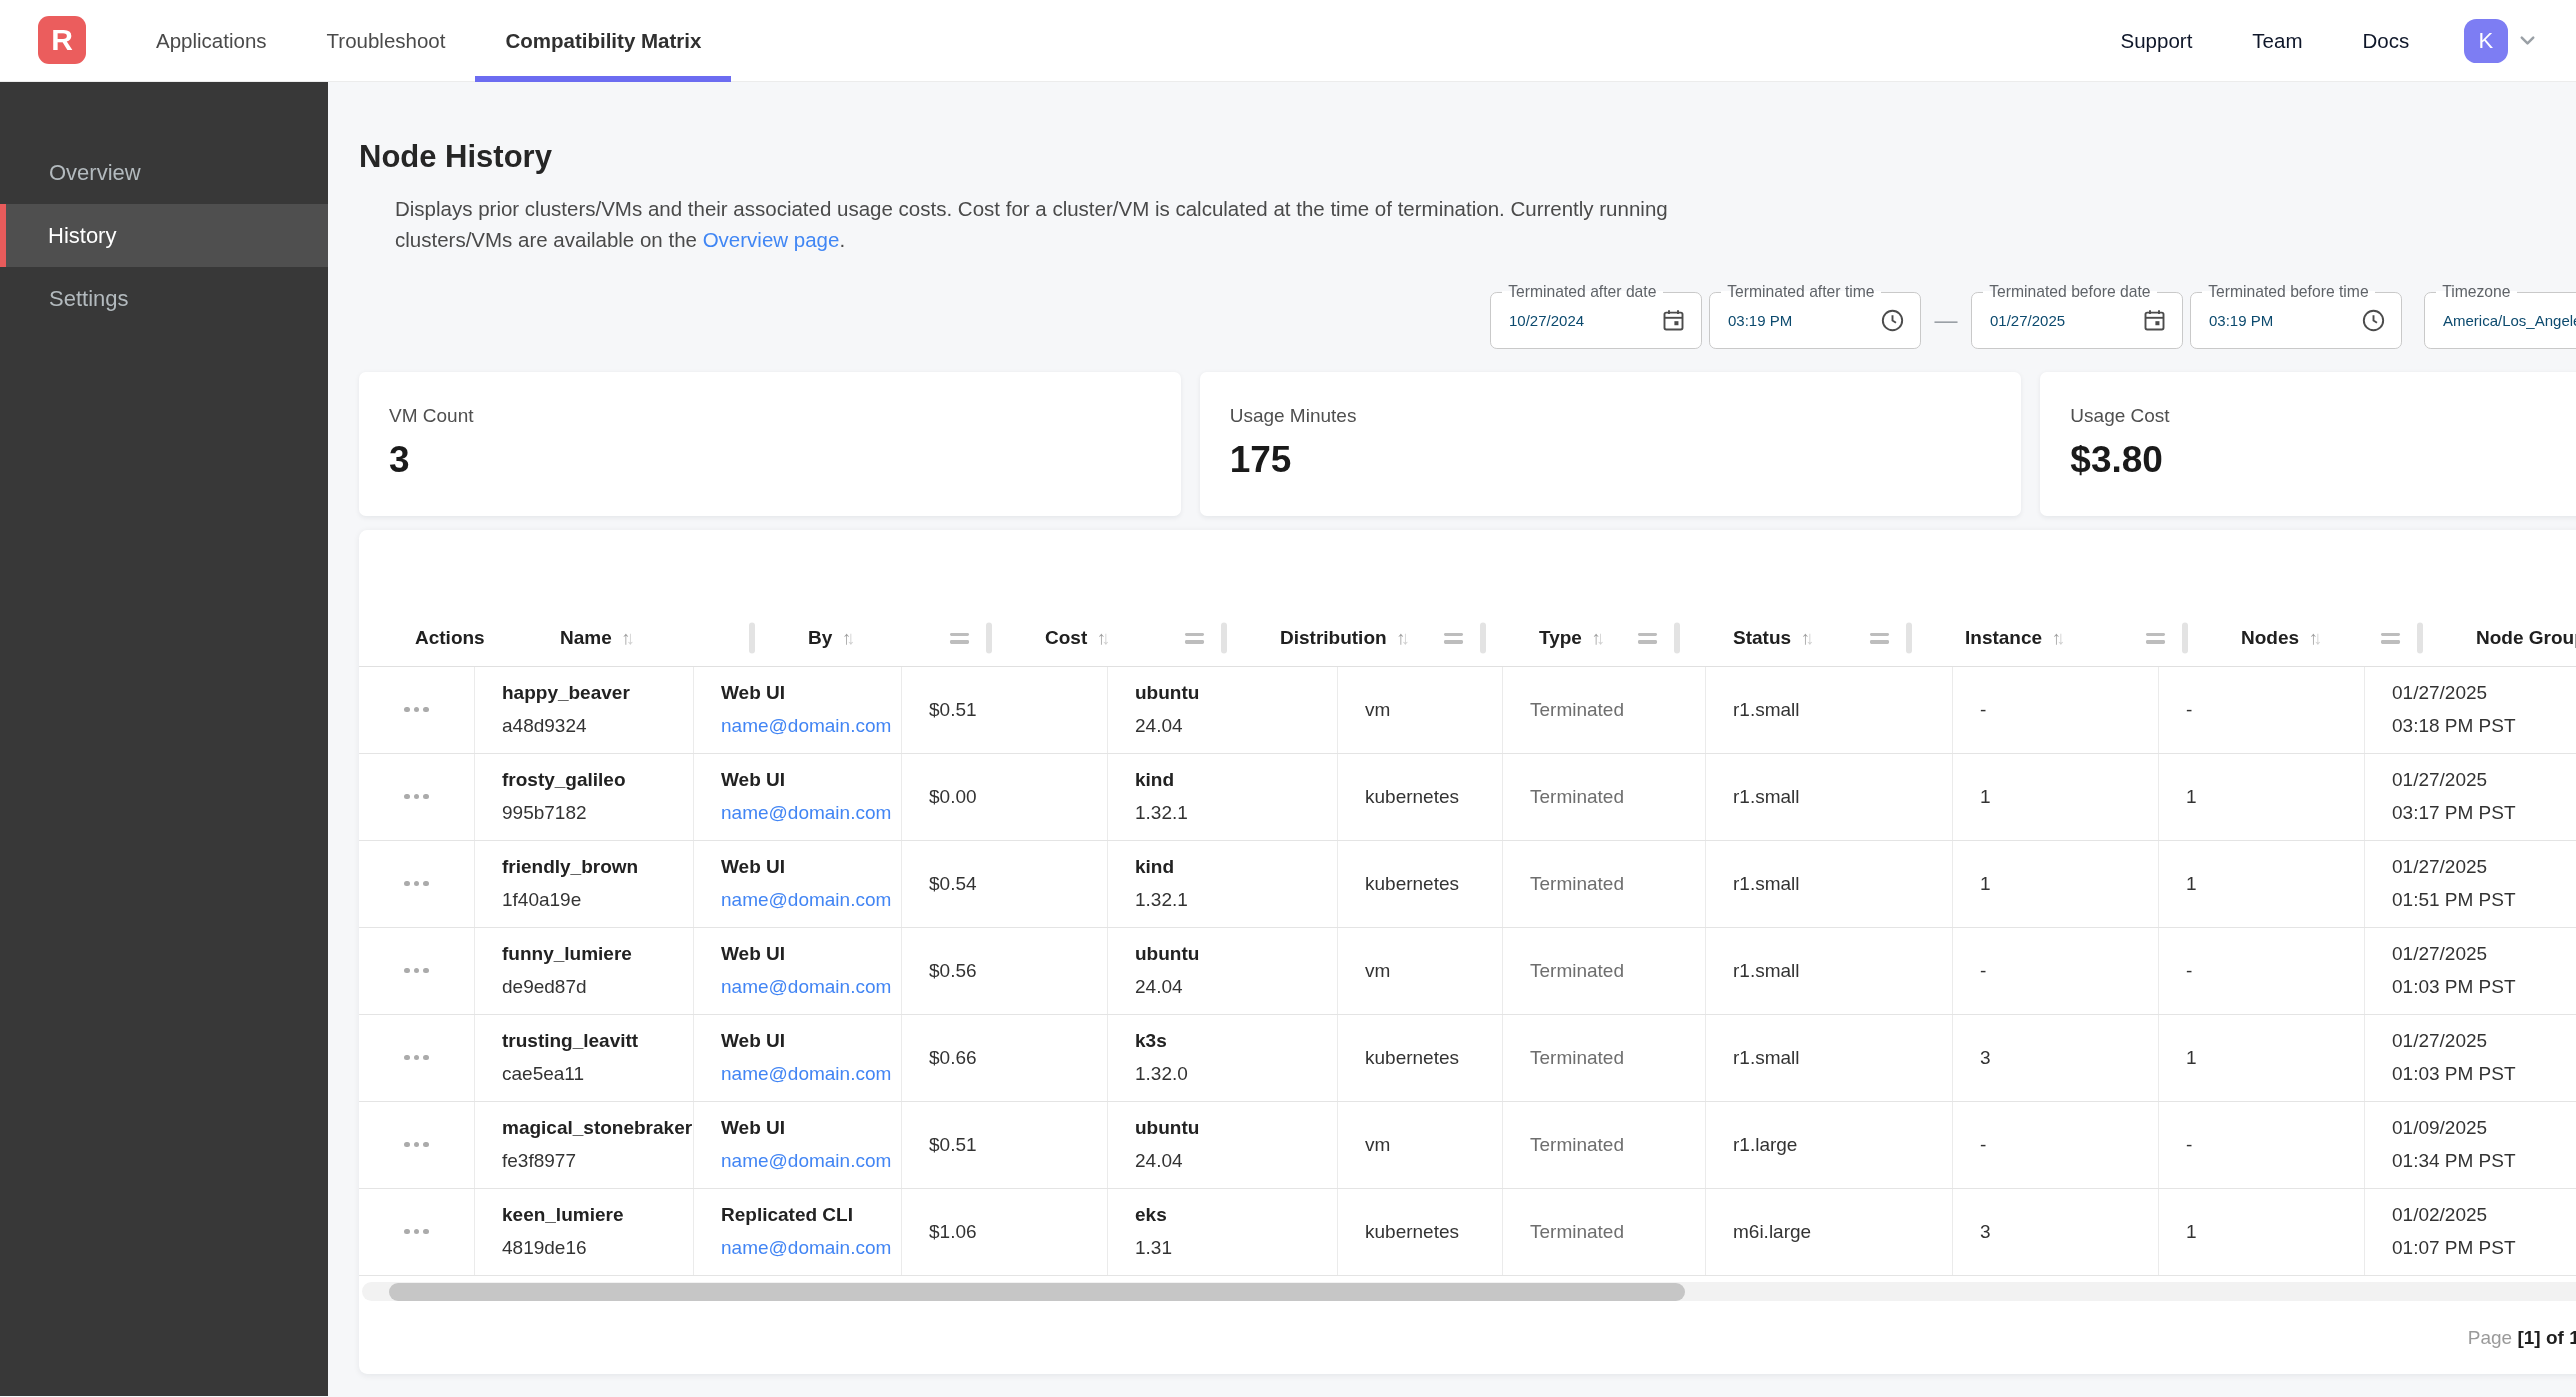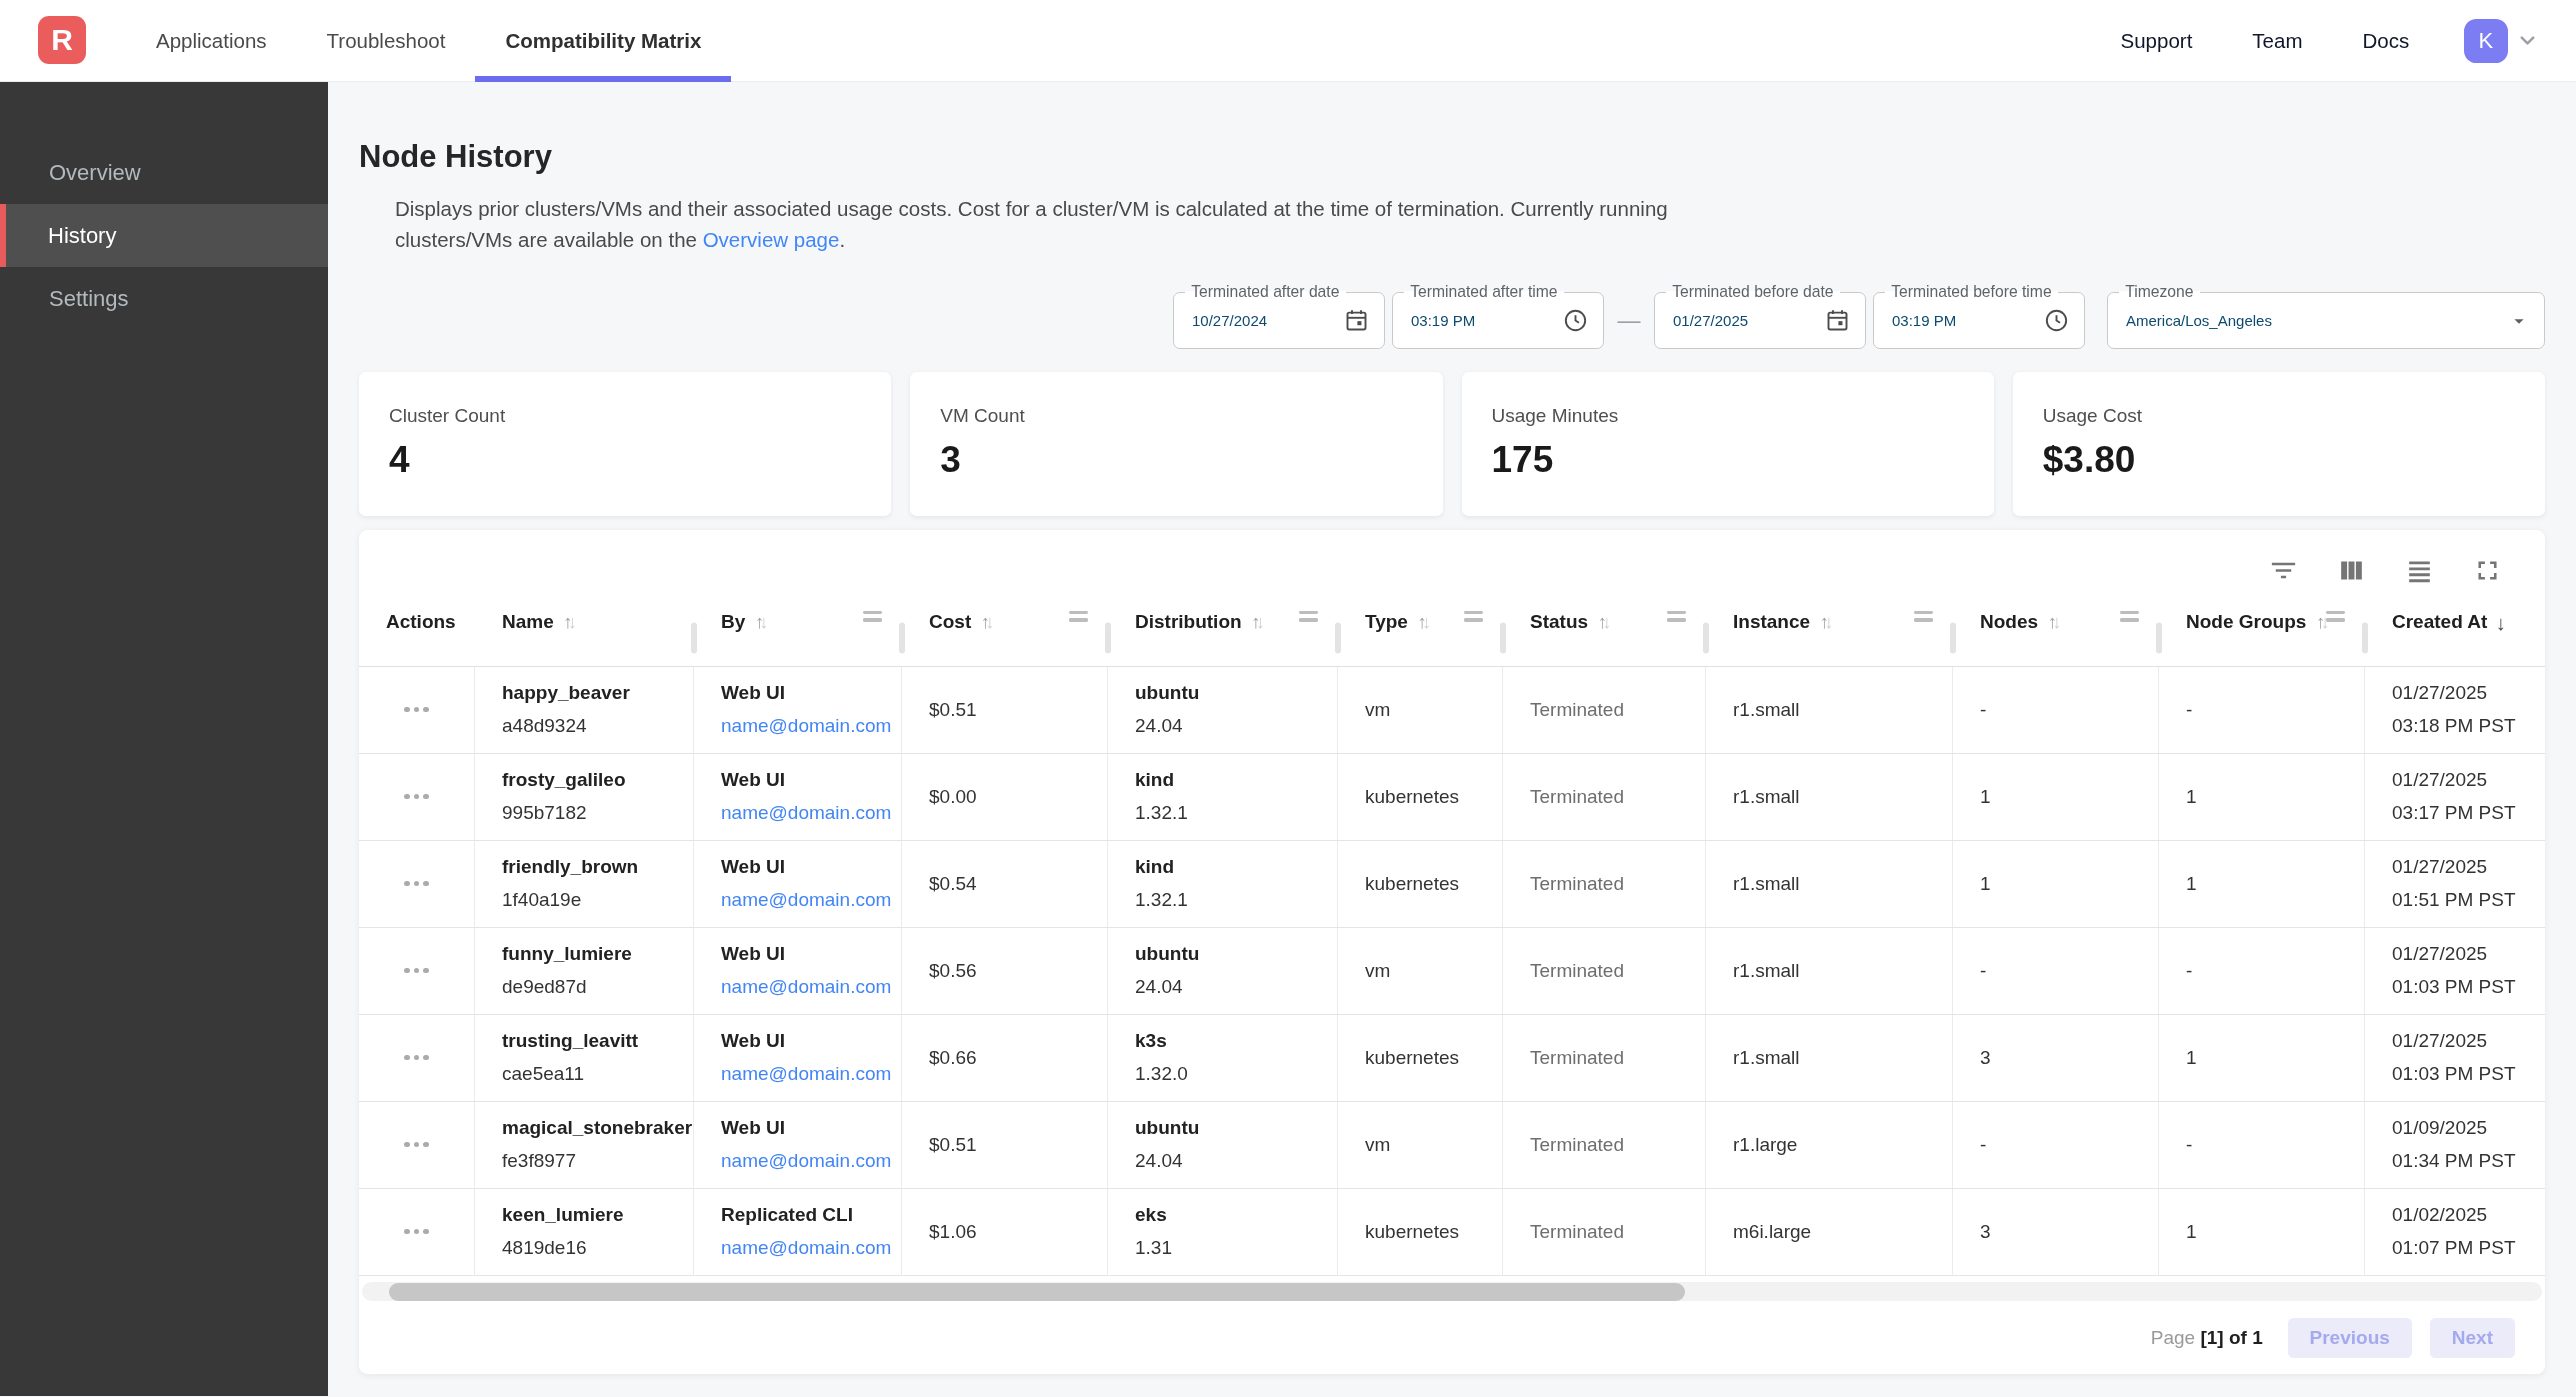--- a/index.html
+++ b/index.html
@@ -49,21 +49,21 @@
   .stat { flex:1; height:144px; background:#fff; border-radius:6.8px; box-shadow:0 1.4px 5.5px rgba(16,24,40,.07); padding:33px 0 0 30px; }
   .slabel { font-size:19px; color:#4F4F4F; }
   .sval { font-size:37px; font-weight:700; color:#1A1A1A; margin-top:12.3px; }
 
   
   .panel { margin-top:13.7px; height:844px; background:#fff; border-radius:8.2px; box-shadow:0 1.4px 6.8px rgba(16,24,40,.07); display:flex; flex-direction:column; overflow:hidden; }
   .toolbar { height:81px; display:flex; align-items:center; justify-content:flex-end; gap:37px; padding-right:42px; flex:none; }
   .icon-btn { display:flex; cursor:pointer; background:none; border:none; }
 
   .thead { display:flex; height:56px; border-bottom:1.4px solid #E0E0E0; flex:none; }
-  .th { display:flex; padding-left:27px; position:relative; font-size:19px; font-weight:700; color:#202020; flex:none; }
+  .th { display:flex; align-items:center; padding-left:27px; position:relative; font-size:19px; font-weight:700; color:#202020; flex:none;margin-left:29px; }
   .sortpair { margin-left:9.6px; font-size:18.5px; font-weight:400; cursor:pointer; white-space:nowrap; }
   .sortpair .sa { color:#9E9E9E; } .sortpair .sb { color:#CFCFCF; margin-left:-4.8px; }
   .sorted-desc { margin-left:8.2px; font-size:20.5px; color:#4F4F4F; font-weight:400; cursor:pointer; }
   .colmenu { position:absolute; right:20.5px; display:flex; flex-direction:column; gap:4.1px; cursor:pointer; }
   .colmenu i { width:18.5px; height:3.4px; background:#BDBDBD; border-radius:1.4px; }
   .colsep { position:absolute; right:-3.4px; top:50%; transform:translateY(-50%); width:6.2px; height:31px; border-radius:3.4px; background:#E3E3E3; z-index:2; cursor:col-resize; }
 
   .c0{width:116px;} .c1{width:219px;} .c2{width:208px;} .c3{width:206px;} .c4{width:230px;}
   .c5{width:165px;} .c6{width:203px;} .c7{width:247px;} .c8{width:206px;} .c9{width:206px;} .c10{width:178px;}
 
@@ -183,24 +183,20 @@
           <span class="ficon">
             <svg width="22" height="22" viewBox="0 0 24 24" fill="#5F5F5F">
                 <path d="M7 10l5 5 5-5z"></path>
               </svg>
           </span>
         </div>
       </div>
 
       <div class="stats">
         <div class="stat">
-          <div class="slabel">Cluster Count</div>
-          <div class="sval">4</div>
-        </div>
-        <div class="stat">
           <div class="slabel">VM Count</div>
           <div class="sval">3</div>
         </div>
         <div class="stat">
           <div class="slabel">Usage Minutes</div>
           <div class="sval">175</div>
         </div>
         <div class="stat">
           <div class="slabel">Usage Cost</div>
           <div class="sval">$3.80</div>

